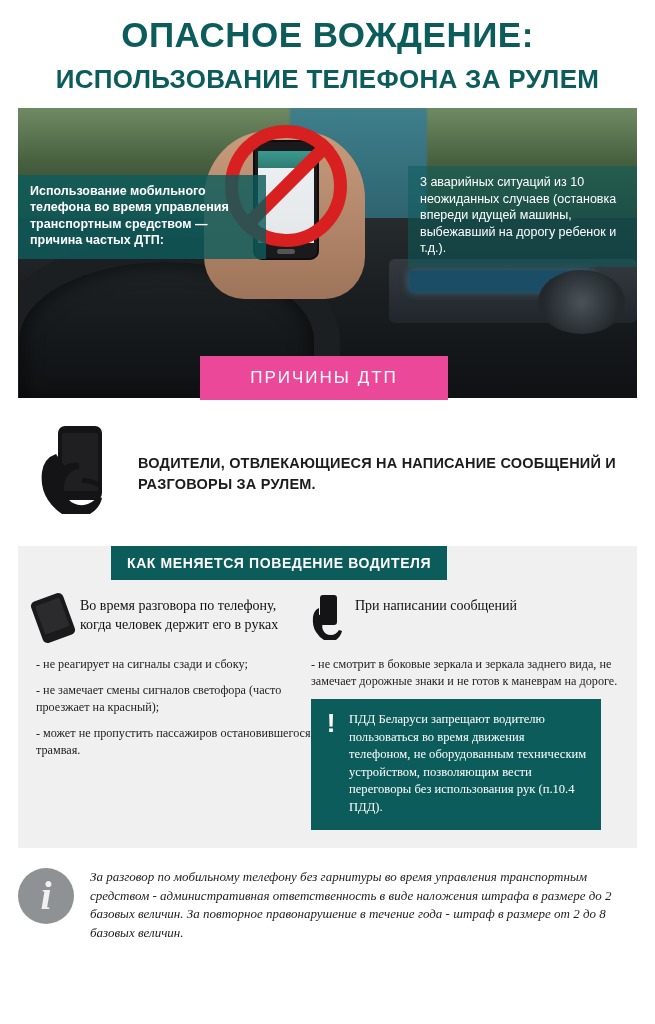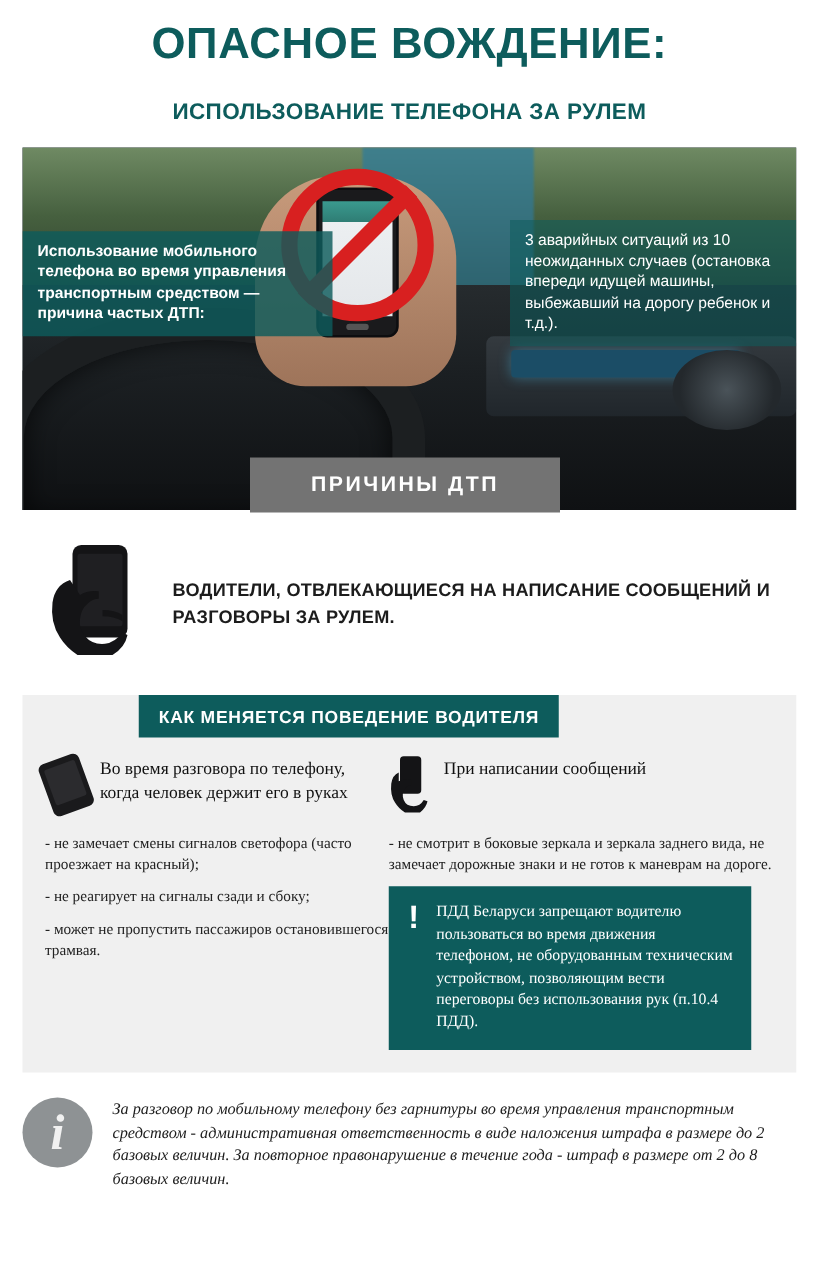--- a/index.html
+++ b/index.html
@@ -23,22 +23,22 @@
     text-align: center;
   }
   .header h1 {
     font-size: 35px;
     line-height: 38px;
     font-weight: bold;
     color: #0d5c5c;
     letter-spacing: 0.5px;
   }
   .header h2 {
-    margin-top: 22px;
-    font-size: 18px;
+    margin-top: 12px;
+    font-size: 26px;
     line-height: 26px;
     font-weight: bold;
     color: #0d5c5c;
     letter-spacing: 0.3px;
   }
 
   
   .hero {
     position: relative;
     margin: 6px 18px 0 18px;
@@ -149,25 +149,25 @@
     line-height: 16.5px;
   }
 
   
   .causes-banner {
     position: relative;
     margin: 0 18px;
     margin-top: -42px;
     width: 248px;
     margin-left: 200px;
-    background: #737373;
+    background: #ec4899;
     color: #fff;
     text-align: center;
     font-size: 17px;
-    font-weight: bold;
+    font-weight: normal;
     letter-spacing: 2px;
     padding: 12px 0;
     z-index: 3;
   }
 
   
   .drivers {
     display: flex;
     align-items: center;
     margin: 24px 18px 0 18px;
@@ -386,22 +386,22 @@
   <div class="behaviour">
     <div class="title">КАК МЕНЯЕТСЯ ПОВЕДЕНИЕ ВОДИТЕЛЯ</div>
     <div class="cols">
 
       <div class="col">
         <div class="col-head">
           <div class="mini-phone-tilt"></div>
           <div class="ct">Во время разговора по телефону, когда человек держит его в руках</div>
         </div>
         <div class="col-body">
+          <p>- не реагирует на сигналы сзади и сбоку;</p>
           <p>- не замечает смены сигналов светофора (часто проезжает на красный);</p>
-          <p>- не реагирует на сигналы сзади и сбоку;</p>
           <p>- может не пропустить пассажиров остановившегося трамвая.</p>
         </div>
       </div>
 
       <div class="col">
         <div class="col-head">
           <div class="mini-hand">
             <svg width="34" height="52" viewBox="0 0 34 52" aria-hidden="true">
               <rect x="9" y="1" width="17" height="30" rx="3" fill="#141416"></rect>
               <path d="M8 14 q-5 2 -6 9 q-1 9 3 15 q3 5 8 8 l12 0 q5 -4 6 -9 l-3 -1 q-3 5 -8 5 q-6 0 -8 -5 q-2 -5 1 -9 q2 -3 5 -3 l0 -4 q-6 -1 -10 1 z" fill="#141416"></path>

